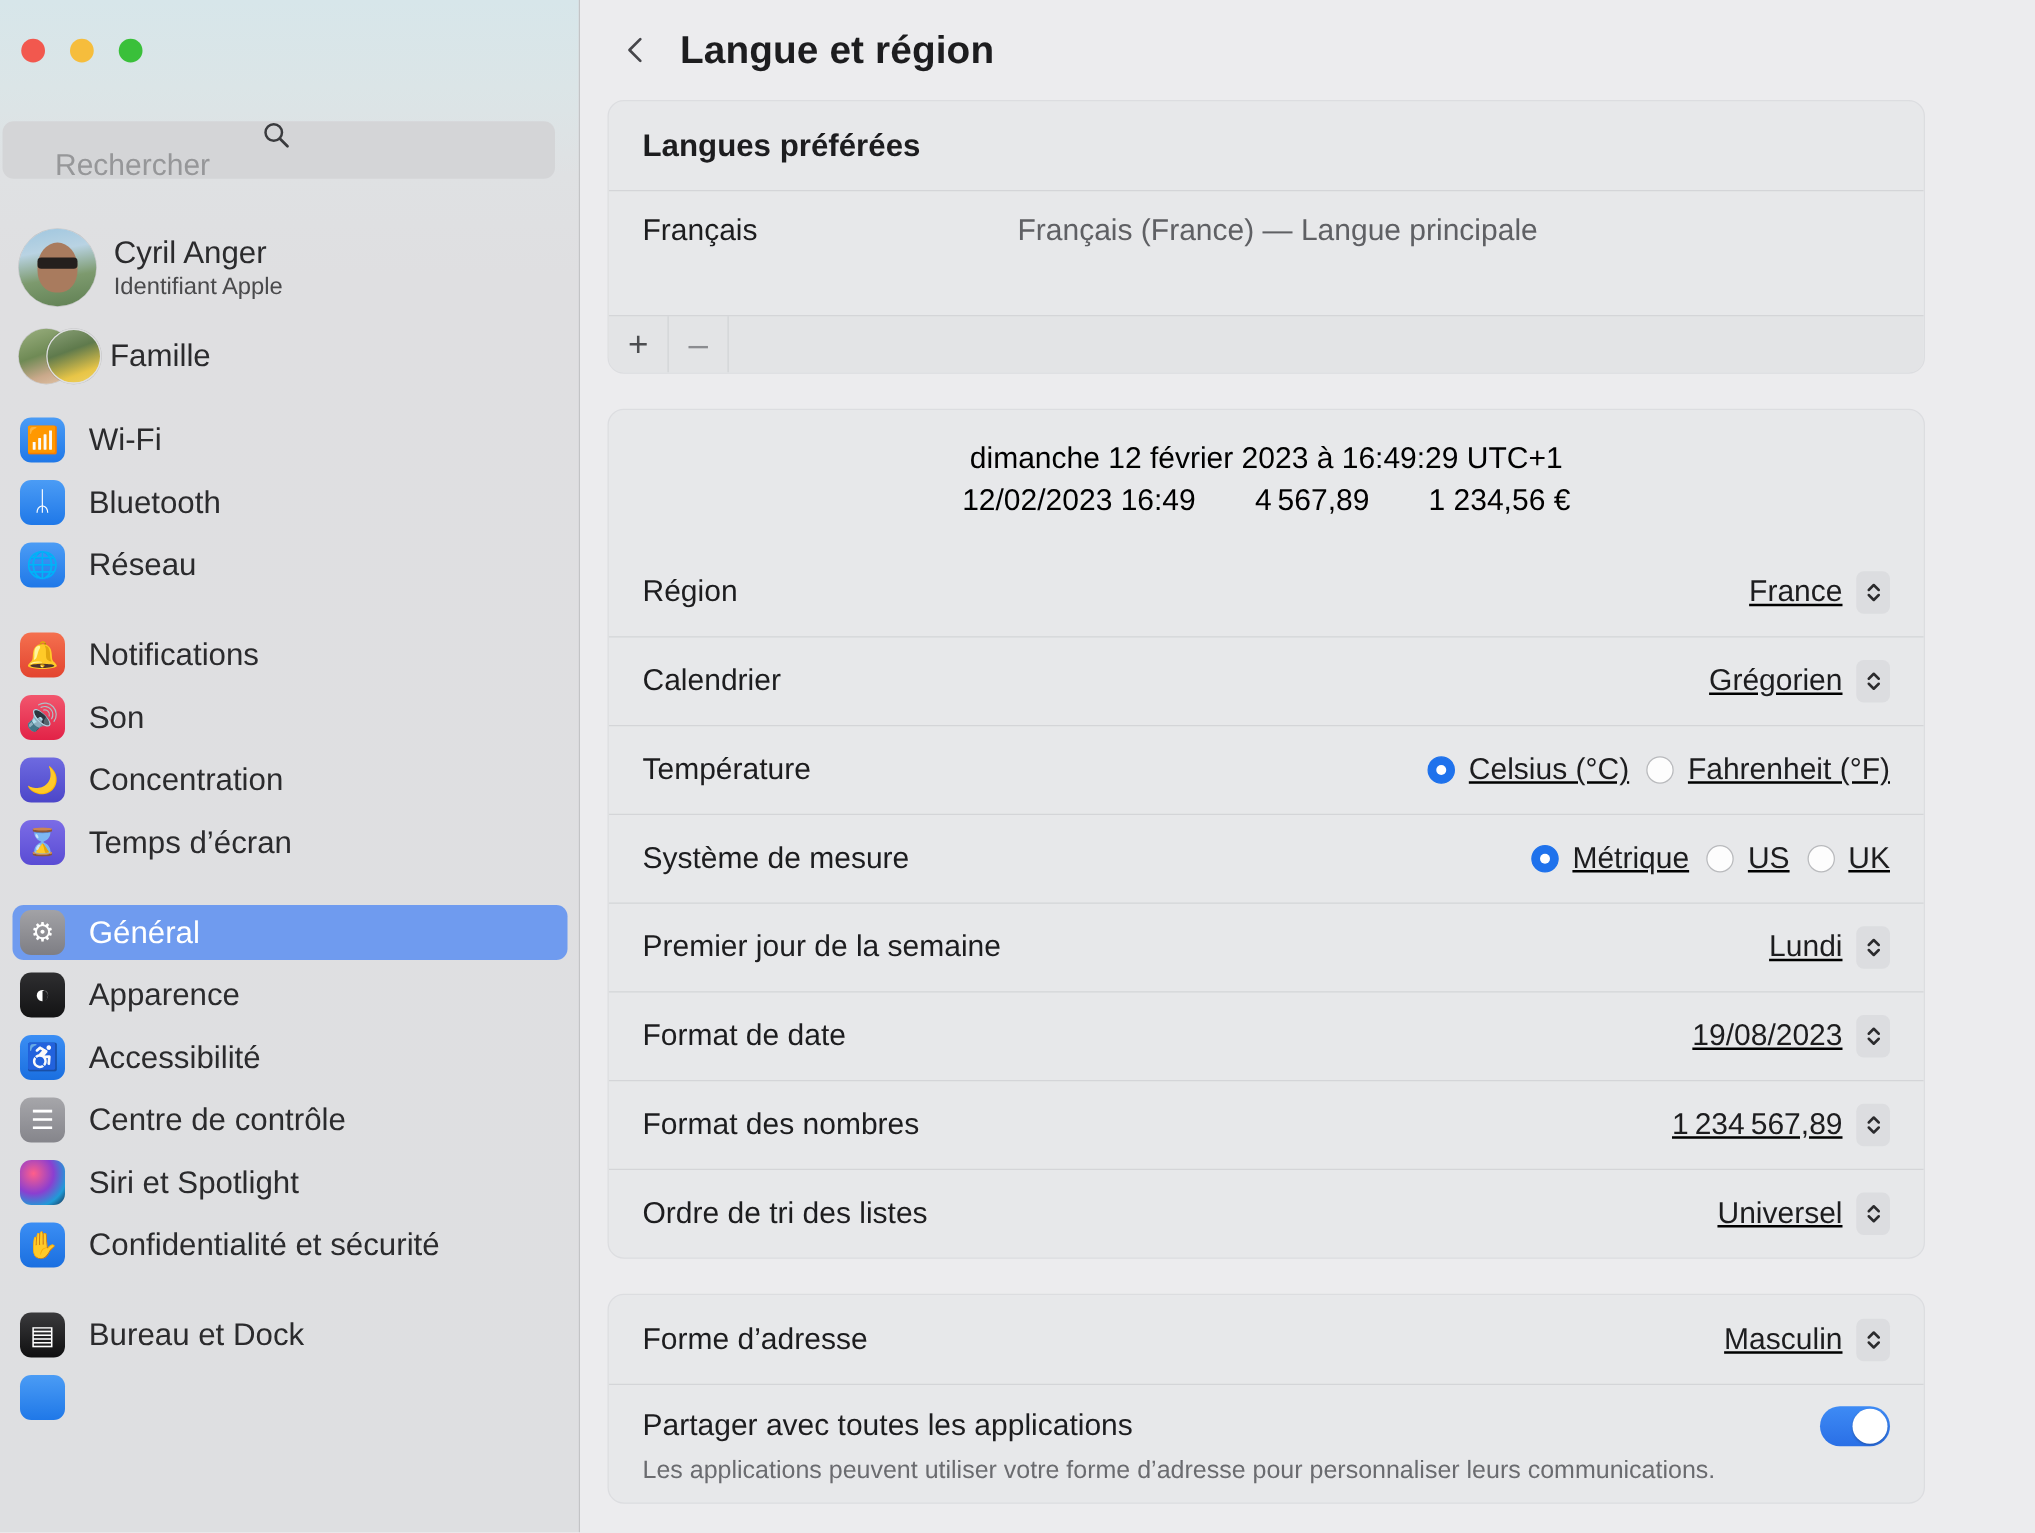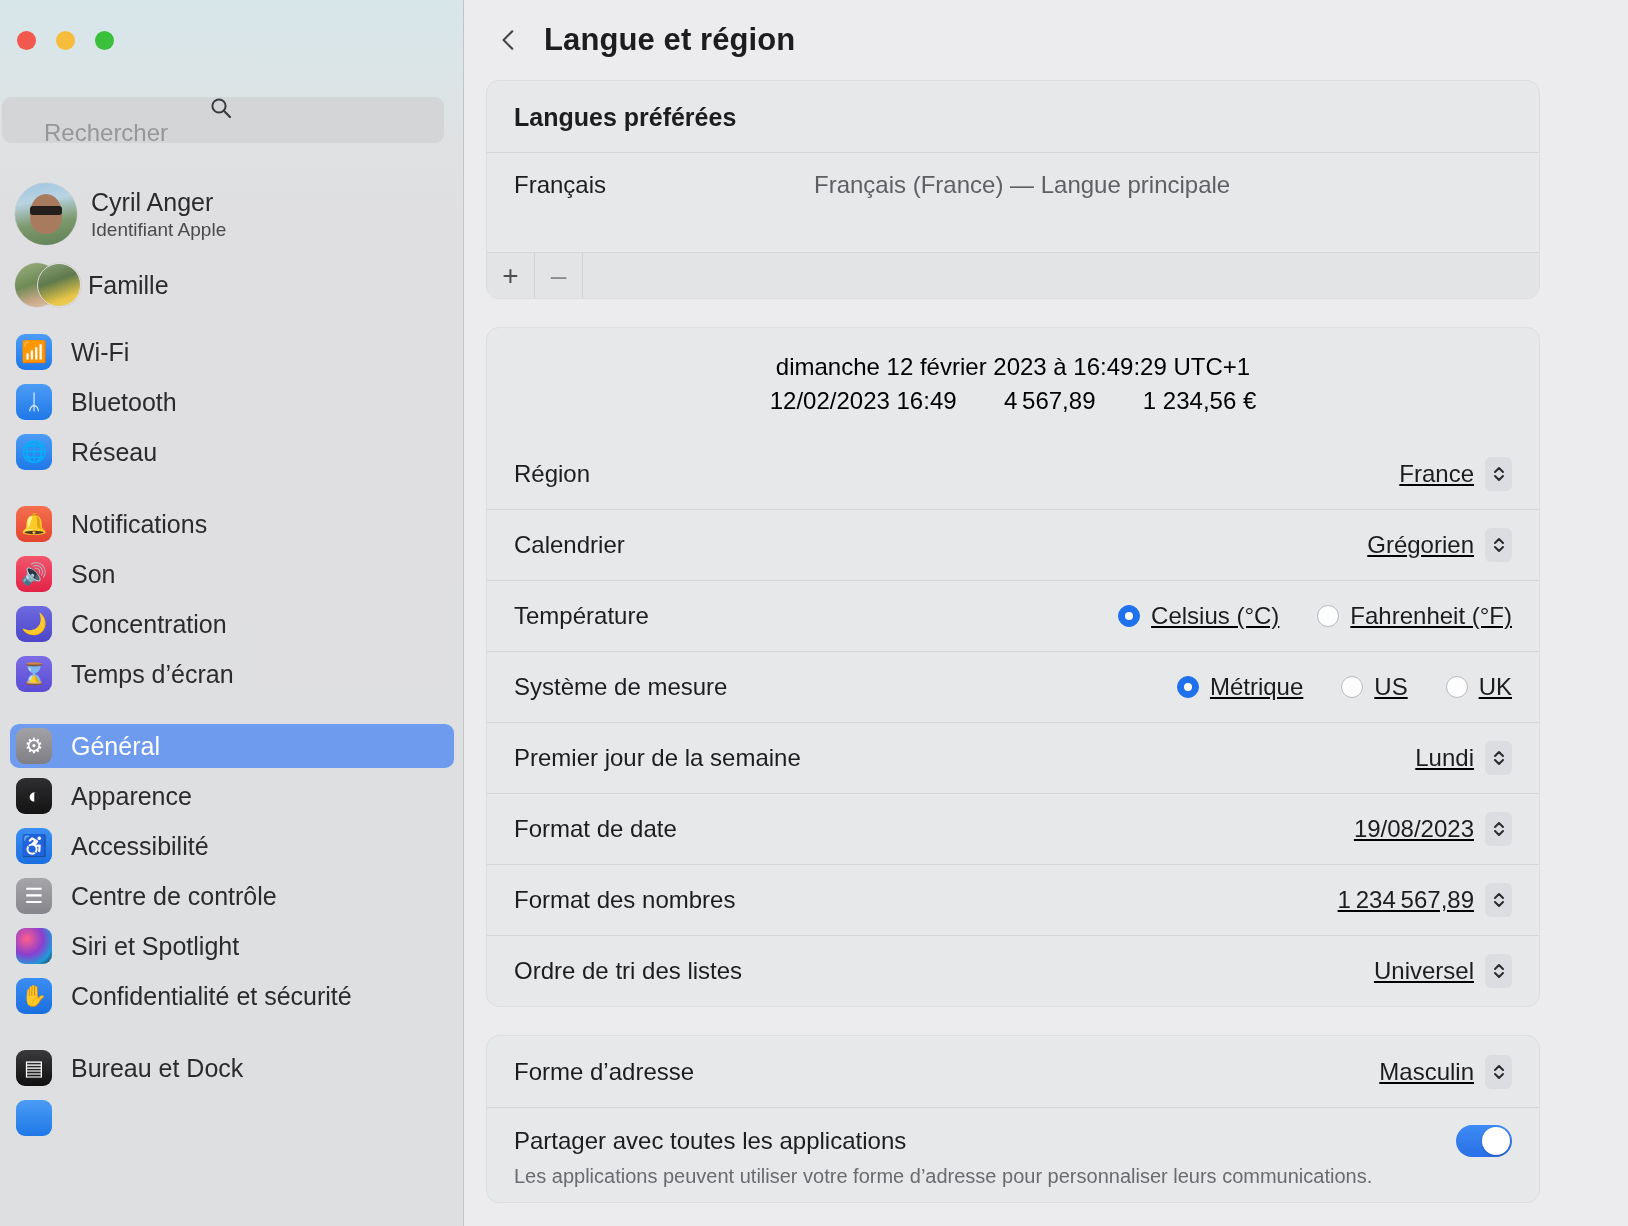--- a/index.html
+++ b/index.html
@@ -156,21 +156,21 @@
   .row-label { font-size:24px; color:#1d1d1f; flex:1 1 auto; }
   .row-right { display:flex; align-items:center; gap:11px;text-decoration:underline; }
   .row-value { font-size:24px; color:#1d1d1f; }
 
   .stepper {
     width:27px; height:34px; border-radius:6px;
     background:#dcdde0; display:flex; flex-direction:column;
     align-items:center; justify-content:center; gap:3px;
   }
 
-  .radio-group { display:flex; align-items:center; gap:38px;text-align:right; }
+  .radio-group { display:flex; align-items:center; gap:14px;text-align:right; }
   .radio { display:flex; align-items:center; gap:11px; }
   .dot {
     width:22px; height:22px; border-radius:50%; flex:0 0 22px;
     background:#fdfdfd; border:1px solid #b9babd;
     display:flex; align-items:center; justify-content:center;
   }
   .dot.on { background:#1f72ec; border-color:#1f72ec; }
   .dot.on::after { content:""; width:8px; height:8px; border-radius:50%; background:#fff; }
   .radio-label { font-size:24px; color:#1d1d1f; white-space:nowrap; }
 

